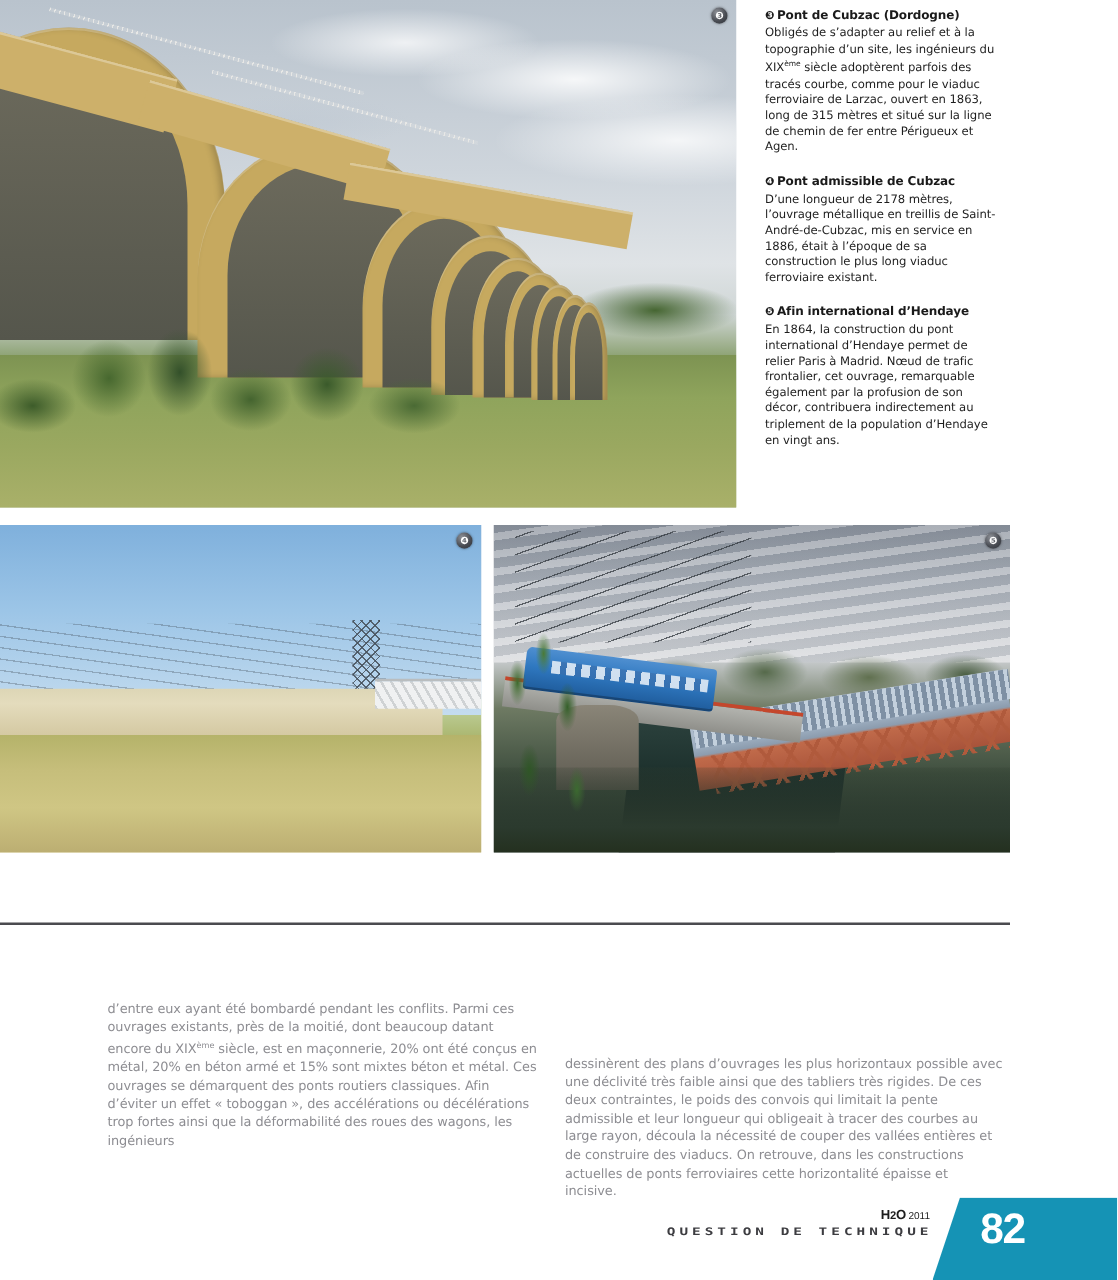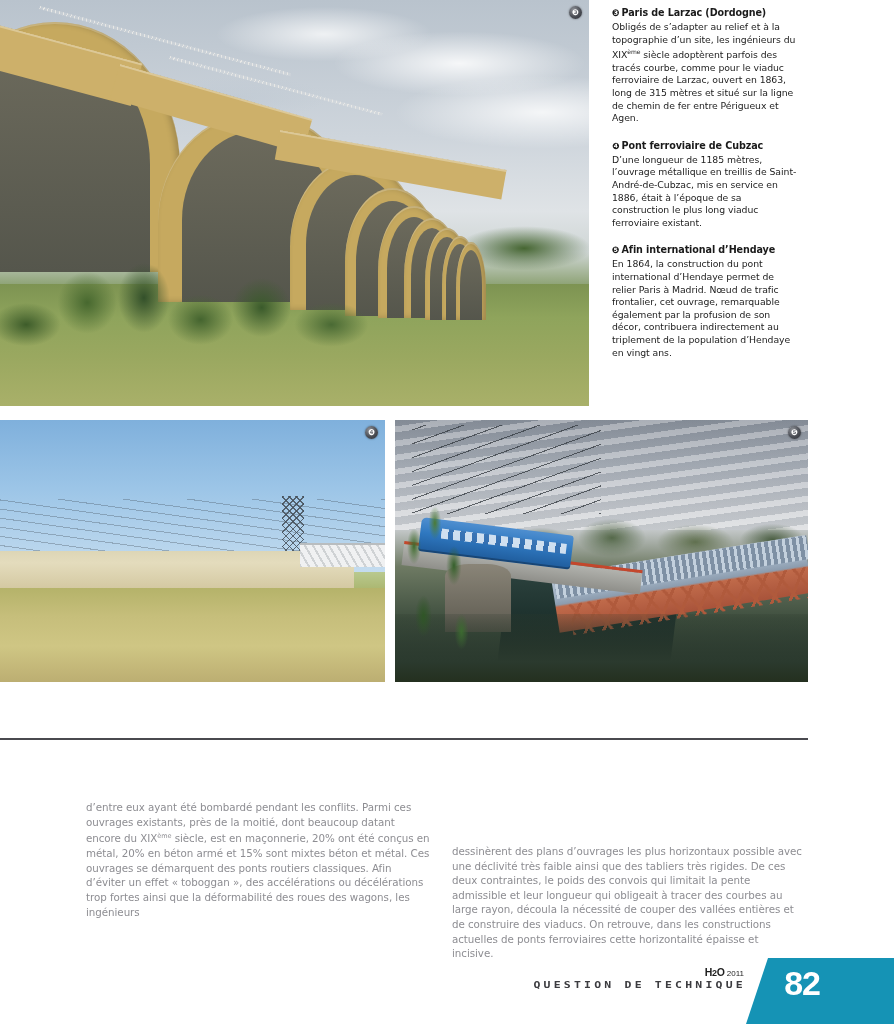--- a/index.html
+++ b/index.html
@@ -239,26 +239,26 @@
     <div class="h-pier1"></div>
     <div class="h-cat"></div>
     <div class="h-train"></div>
     <div class="h-bank"></div>
     <div class="h-plant"></div>
     <div class="badge">❺</div>
   </div>
 
   <div id="captions">
     <div class="cap-block">
-      <div class="cap-head"><span class="num">❸</span><span>Paris de Larzac (Dordogne)</span></div>
+      <div class="cap-head"><span class="num">❸</span><span>Pont de Cubzac (Dordogne)</span></div>
       <div class="cap-body">Obligés de s’adapter au relief et à la topographie d’un site, les ingénieurs du XIX<sup>ème</sup> siècle adoptèrent parfois des tracés courbe, comme pour le viaduc ferroviaire de Larzac, ouvert en 1863, long de 315 mètres et situé sur la ligne de chemin de fer entre Périgueux et Agen.</div>
     </div>
     <div class="cap-block">
-      <div class="cap-head"><span class="num">❹</span><span>Pont ferroviaire de Cubzac</span></div>
-      <div class="cap-body">D’une longueur de 1185 mètres, l’ouvrage métallique en treillis de Saint-André-de-Cubzac, mis en service en 1886, était à l’époque de sa construction le plus long viaduc ferroviaire existant.</div>
+      <div class="cap-head"><span class="num">❹</span><span>Pont admissible de Cubzac</span></div>
+      <div class="cap-body">D’une longueur de 2178 mètres, l’ouvrage métallique en treillis de Saint-André-de-Cubzac, mis en service en 1886, était à l’époque de sa construction le plus long viaduc ferroviaire existant.</div>
     </div>
     <div class="cap-block">
       <div class="cap-head"><span class="num">❺</span><span>Afin international d’Hendaye</span></div>
       <div class="cap-body">En 1864, la construction du pont international d’Hendaye permet de relier Paris à Madrid. Nœud de trafic frontalier, cet ouvrage, remarquable également par la profusion de son décor, contribuera indirectement au triplement de la population d’Hendaye en vingt ans.</div>
     </div>
   </div>
 
   <div id="divider"></div>
 
   <div class="body-col" id="body-left">d’entre eux ayant été bombardé pendant les conflits. Parmi ces ouvrages existants, près de la moitié, dont beaucoup datant encore du XIX<sup>ème</sup> siècle, est en maçonnerie, 20% ont été conçus en métal, 20% en béton armé et 15% sont mixtes béton et métal. Ces ouvrages se démarquent des ponts routiers classiques. Afin d’éviter un effet « toboggan », des accélérations ou décélérations trop fortes ainsi que la déformabilité des roues des wagons, les ingénieurs</div>

